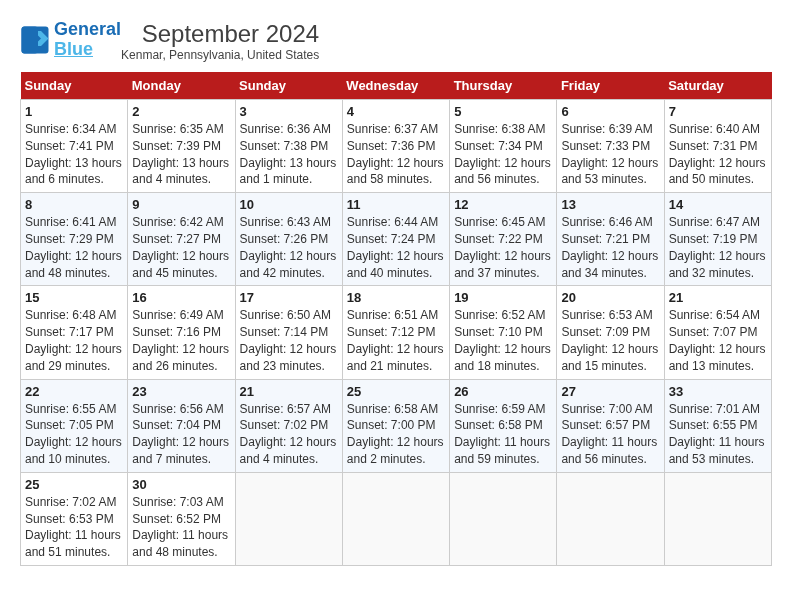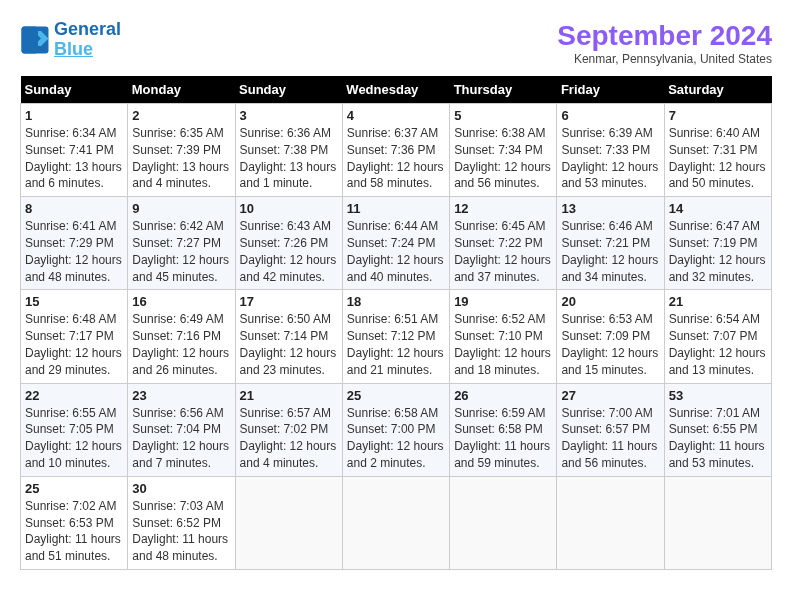--- a/index.html
+++ b/index.html
@@ -5,21 +5,20 @@
     * { box-sizing: border-box; margin: 0; padding: 0; }
     body {
       font-family: Arial, sans-serif;
       background: #fff;
       width: 792px;
       min-height: 612px;
       padding: 20px;
     }
     .header-area {
       display: flex;
-      justify-content: space-between;
       align-items: flex-start;
       margin-bottom: 10px;
     }
     .logo {
       display: flex;
       align-items: center;
     }
     .logo-text {
       font-size: 18px;
       font-weight: bold;
@@ -31,36 +30,36 @@
     }
     .logo-icon {
       width: 30px;
       height: 30px;
       margin-right: 4px;
     }
     .title-block {
       text-align: right;
     }
     .title-block h1 {
-      font-size: 28px;
-      font-weight: bold;
-      color: #8b5cf6;
+      font-size: 24px;
+      font-weight: normal;
+      color: #404040;
     }
     .title-block h2 {
       font-size: 12px;
       font-weight: normal;
       color: #444;
     }
     .calendar {
       width: 100%;
       border-collapse: collapse;
       font-size: 11px;
     }
     .calendar thead tr th {
-      background-color: #000000;
+      background-color: #b91c1c;
       color: #fff;
       padding: 6px 4px;
       text-align: left;
       font-size: 13px;
       font-weight: bold;
     }
     .calendar tbody tr td {
       border: 1px solid #ccc;
       vertical-align: top;
       padding: 4px;
@@ -234,21 +233,21 @@
         </td>
         <td>
           <span class="day-num">26</span>
           <div class="day-info">Sunrise: 6:59 AM<br>Sunset: 6:58 PM<br>Daylight: 11 hours and 59 minutes.</div>
         </td>
         <td>
           <span class="day-num">27</span>
           <div class="day-info">Sunrise: 7:00 AM<br>Sunset: 6:57 PM<br>Daylight: 11 hours and 56 minutes.</div>
         </td>
         <td>
-          <span class="day-num">53</span>
+          <span class="day-num">33</span>
           <div class="day-info">Sunrise: 7:01 AM<br>Sunset: 6:55 PM<br>Daylight: 11 hours and 53 minutes.</div>
         </td>
       </tr>
       <tr>
         <td>
           <span class="day-num">25</span>
           <div class="day-info">Sunrise: 7:02 AM<br>Sunset: 6:53 PM<br>Daylight: 11 hours and 51 minutes.</div>
         </td>
         <td>
           <span class="day-num">30</span>

